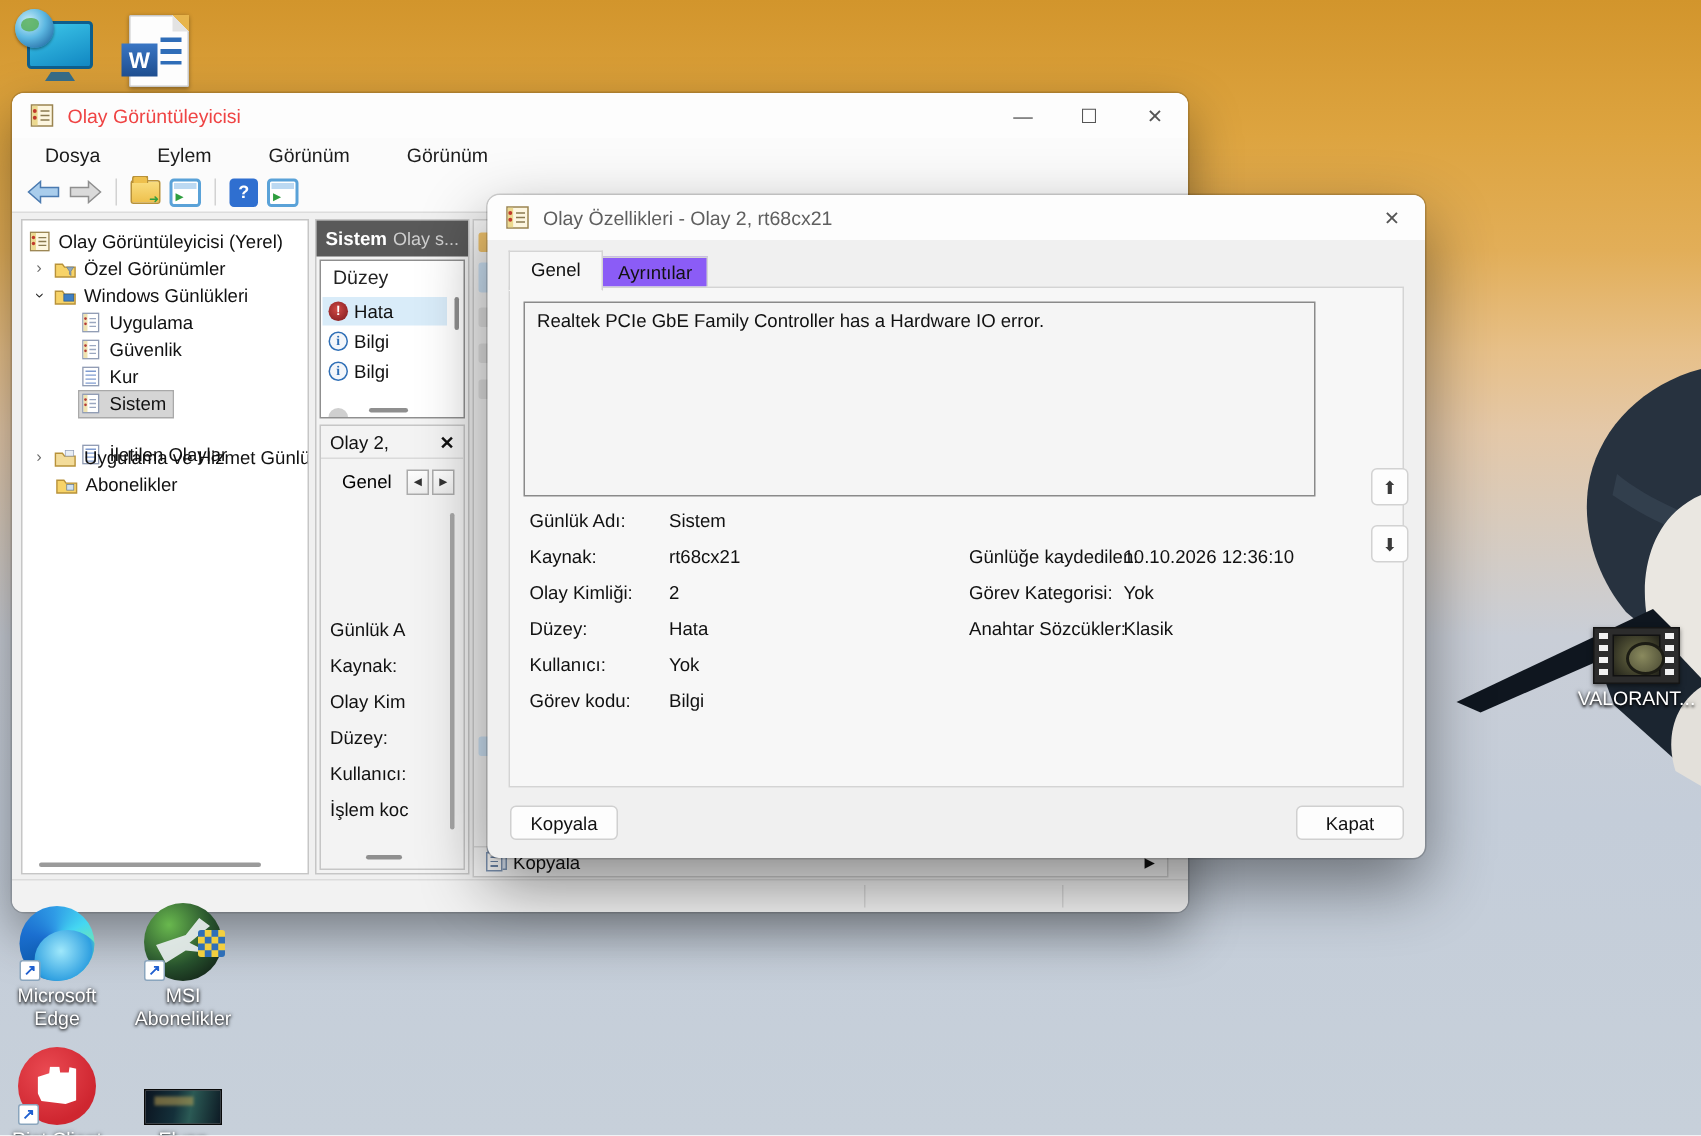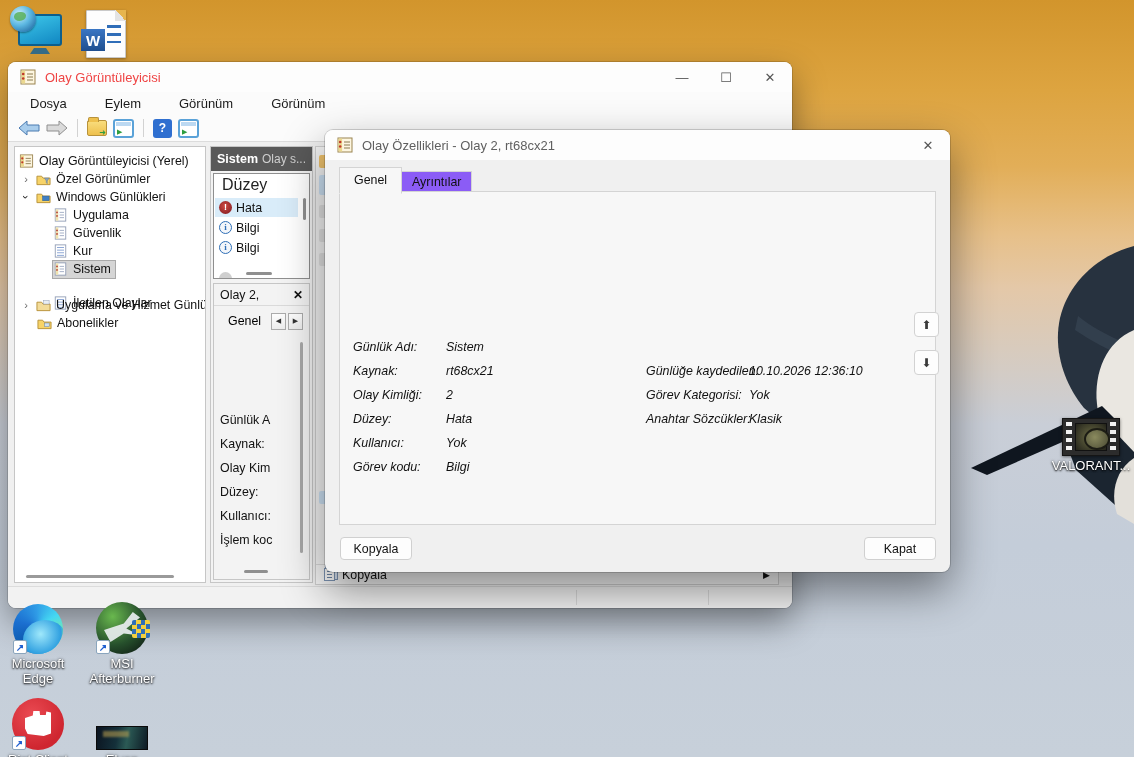--- a/index.html
+++ b/index.html
@@ -77,21 +77,21 @@
   .mini { width:15px; height:14px; flex:0 0 auto; margin-right:5px; }
   .sel-sys { background:#d5d5d5; outline:1px solid #a9a9a9; padding:0 4px 0 0; display:flex; align-items:center; height:17px; }
   .tree-hscroll { position:absolute; left:11px; bottom:4px; width:148px; height:3px; background:#9a9a9a; border-radius:2px; }
 
   
   #mid { position:absolute; left:202px; top:4px; width:103px; height:437px; background:#f3f3f3; border:1px solid #c6c6c6; }
   .mid-head { position:absolute; left:0; right:0; top:0; height:24px; background:#595959; display:flex; align-items:center; padding:0 6px; }
   .mid-head .b { color:#fff; font-weight:bold; font-size:12.5px; }
   .mid-head .s { color:#cfcfcf; font-size:12px; margin-left:auto; }
   .listbox { position:absolute; left:2px; right:2px; top:26px; height:106px; background:#fff; border:1px solid #8f8f8f; overflow:hidden; }
-  .lb-colhdr { position:absolute; left:0; top:2px; height:18px; line-height:18px; padding-left:8px; font-size:16px; color:#222; }
+  .lb-colhdr { position:absolute; left:0; top:2px; height:18px; line-height:18px; padding-left:8px; font-size:13px; color:#222; }
   .lb-row { position:absolute; left:1px; right:11px; height:19px; display:flex; align-items:center; padding-left:4px; gap:4px; font-size:12.4px; color:#111; }
   .lb-row.sel { background:#d9ecf9; }
   .ic-err { width:13px; height:13px; border-radius:50%; background:radial-gradient(circle at 45% 40%, #d04a45, #8f2326 75%); color:#fff; font-size:9px; font-weight:bold; display:flex; align-items:center; justify-content:center; line-height:1; }
   .ic-info { width:13px; height:13px; border-radius:50%; background:#f3f6fa; border:1.5px solid #2f6fb6; color:#2f6fb6; font-size:9px; font-weight:bold; font-family:"Liberation Serif",serif; display:flex; align-items:center; justify-content:center; line-height:1; }
   .ic-part { position:absolute; left:5px; bottom:-7px; width:13px; height:13px; border-radius:50%; background:#cfcfcf; }
   .lb-vscroll { position:absolute; right:3px; top:24px; width:3px; height:22px; background:#8f8f8f; border-radius:2px; }
   .dash { position:absolute; height:3px; background:#8f8f8f; border-radius:2px; }
 
   
   .preview { position:absolute; left:2px; right:2px; top:136px; bottom:2px; background:#f3f3f3; border:1px solid #c6c6c6; overflow:hidden; }
@@ -118,21 +118,21 @@
   #dlg { left:325px; top:130px; width:625px; height:442px; background:#f0f0f0; box-shadow:0 18px 44px rgba(0,0,0,.45), 0 0 0 1px rgba(0,0,0,.16); }
   #dlg .titlebar { background:#fdfdfd; }
   #dlg .ttl { color:#5f5f5f; }
   .tabs { position:absolute; left:14px; top:37px; display:flex; align-items:flex-end; }
   .tab { font-size:12.4px; color:#111; border:1px solid #d4d4d4; padding:4px 12px 5px; background:#8b5cf6; }
   .tab.active { background:#f7f7f7; border-bottom:1px solid #f7f7f7; padding:5px 14px 6px; position:relative; z-index:2; }
   .tab.idle { border-left:none; margin-bottom:0px; padding:3px 10px 4px; }
   .tabpage { position:absolute; left:14px; top:61px; width:597px; height:334px; background:#f7f7f7; border:1px solid #d4d4d4; }
   .descbox { position:absolute; left:9px; top:9px; width:528px; height:130px; background:#f5f5f5; border:1px solid #8a8a8a; font-size:12.4px; color:#111; padding:5px 8px; }
   .navbtn { position:absolute; left:574px; width:25px; height:25px; background:#fdfdfd; border:1px solid #d2d2d2; border-radius:4px; display:flex; align-items:center; justify-content:center; font-size:12px; color:#3a3a3a; }
-  .frow { position:absolute; display:flex; height:24px; align-items:center; font-size:12.4px; color:#111; white-space:nowrap;font-style:italic; }
+  .frow { position:absolute; display:flex; height:24px; align-items:center; font-size:12.4px; color:#111; white-space:nowrap; }
   .frow .lab { width:93px; }
   .frow.rcol .lab { width:103px; }
   .btn { position:absolute; height:23px; background:#fdfdfd; border:1px solid #d0d0d0; border-radius:4px; font-size:12.4px; color:#111; display:flex; align-items:center; justify-content:center; font-family:"Liberation Sans",sans-serif; }
 </style>
 </head>
 <body>
 
 <div class="stage">
 
   <svg class="bird-svg" viewBox="0 0 1134 757" width="1134" height="757">
@@ -166,21 +166,21 @@
     <div class="dlabel">Microsoft
 Edge</div>
   </div>
   <div class="dicon" style="left:76px; top:602px; width:92px;">
     <div style="position:relative;">
       <div class="msi-ball"></div>
       <div class="msi-check"></div>
       <div class="shortcut">↗</div>
     </div>
     <div class="dlabel">MSI
-Afterburner</div>
+Abonelikler</div>
   </div>
   <div class="dicon" style="left:2px; top:698px; width:72px;">
     <div style="position:relative;">
       <div class="riot-ball"></div>
       <div class="riot-fist"></div>
       <div class="shortcut">↗</div>
     </div>
     <div class="dlabel">Riot Client</div>
   </div>
   <div class="dicon" style="left:82px; top:726px; width:80px;">
@@ -429,20 +429,21 @@
         <div class="cap-btn">✕</div>
       </div>
     </div>
 
     <div class="tabs">
       <div class="tab active">Genel</div>
       <div class="tab idle">Ayrıntılar</div>
     </div>
 
     <div class="tabpage">
+      <div class="descbox">Realtek PCIe GbE Family Controller has a Hardware IO error.</div>
 
       <div class="frow" style="left:13px; top:143px;">
         <span class="lab">Günlük Adı:</span>
         <span>Sistem</span>
       </div>
       <div class="frow" style="left:13px; top:167px;">
         <span class="lab">Kaynak:</span>
         <span>rt68cx21</span>
       </div>
       <div class="frow" style="left:13px; top:191px;">

